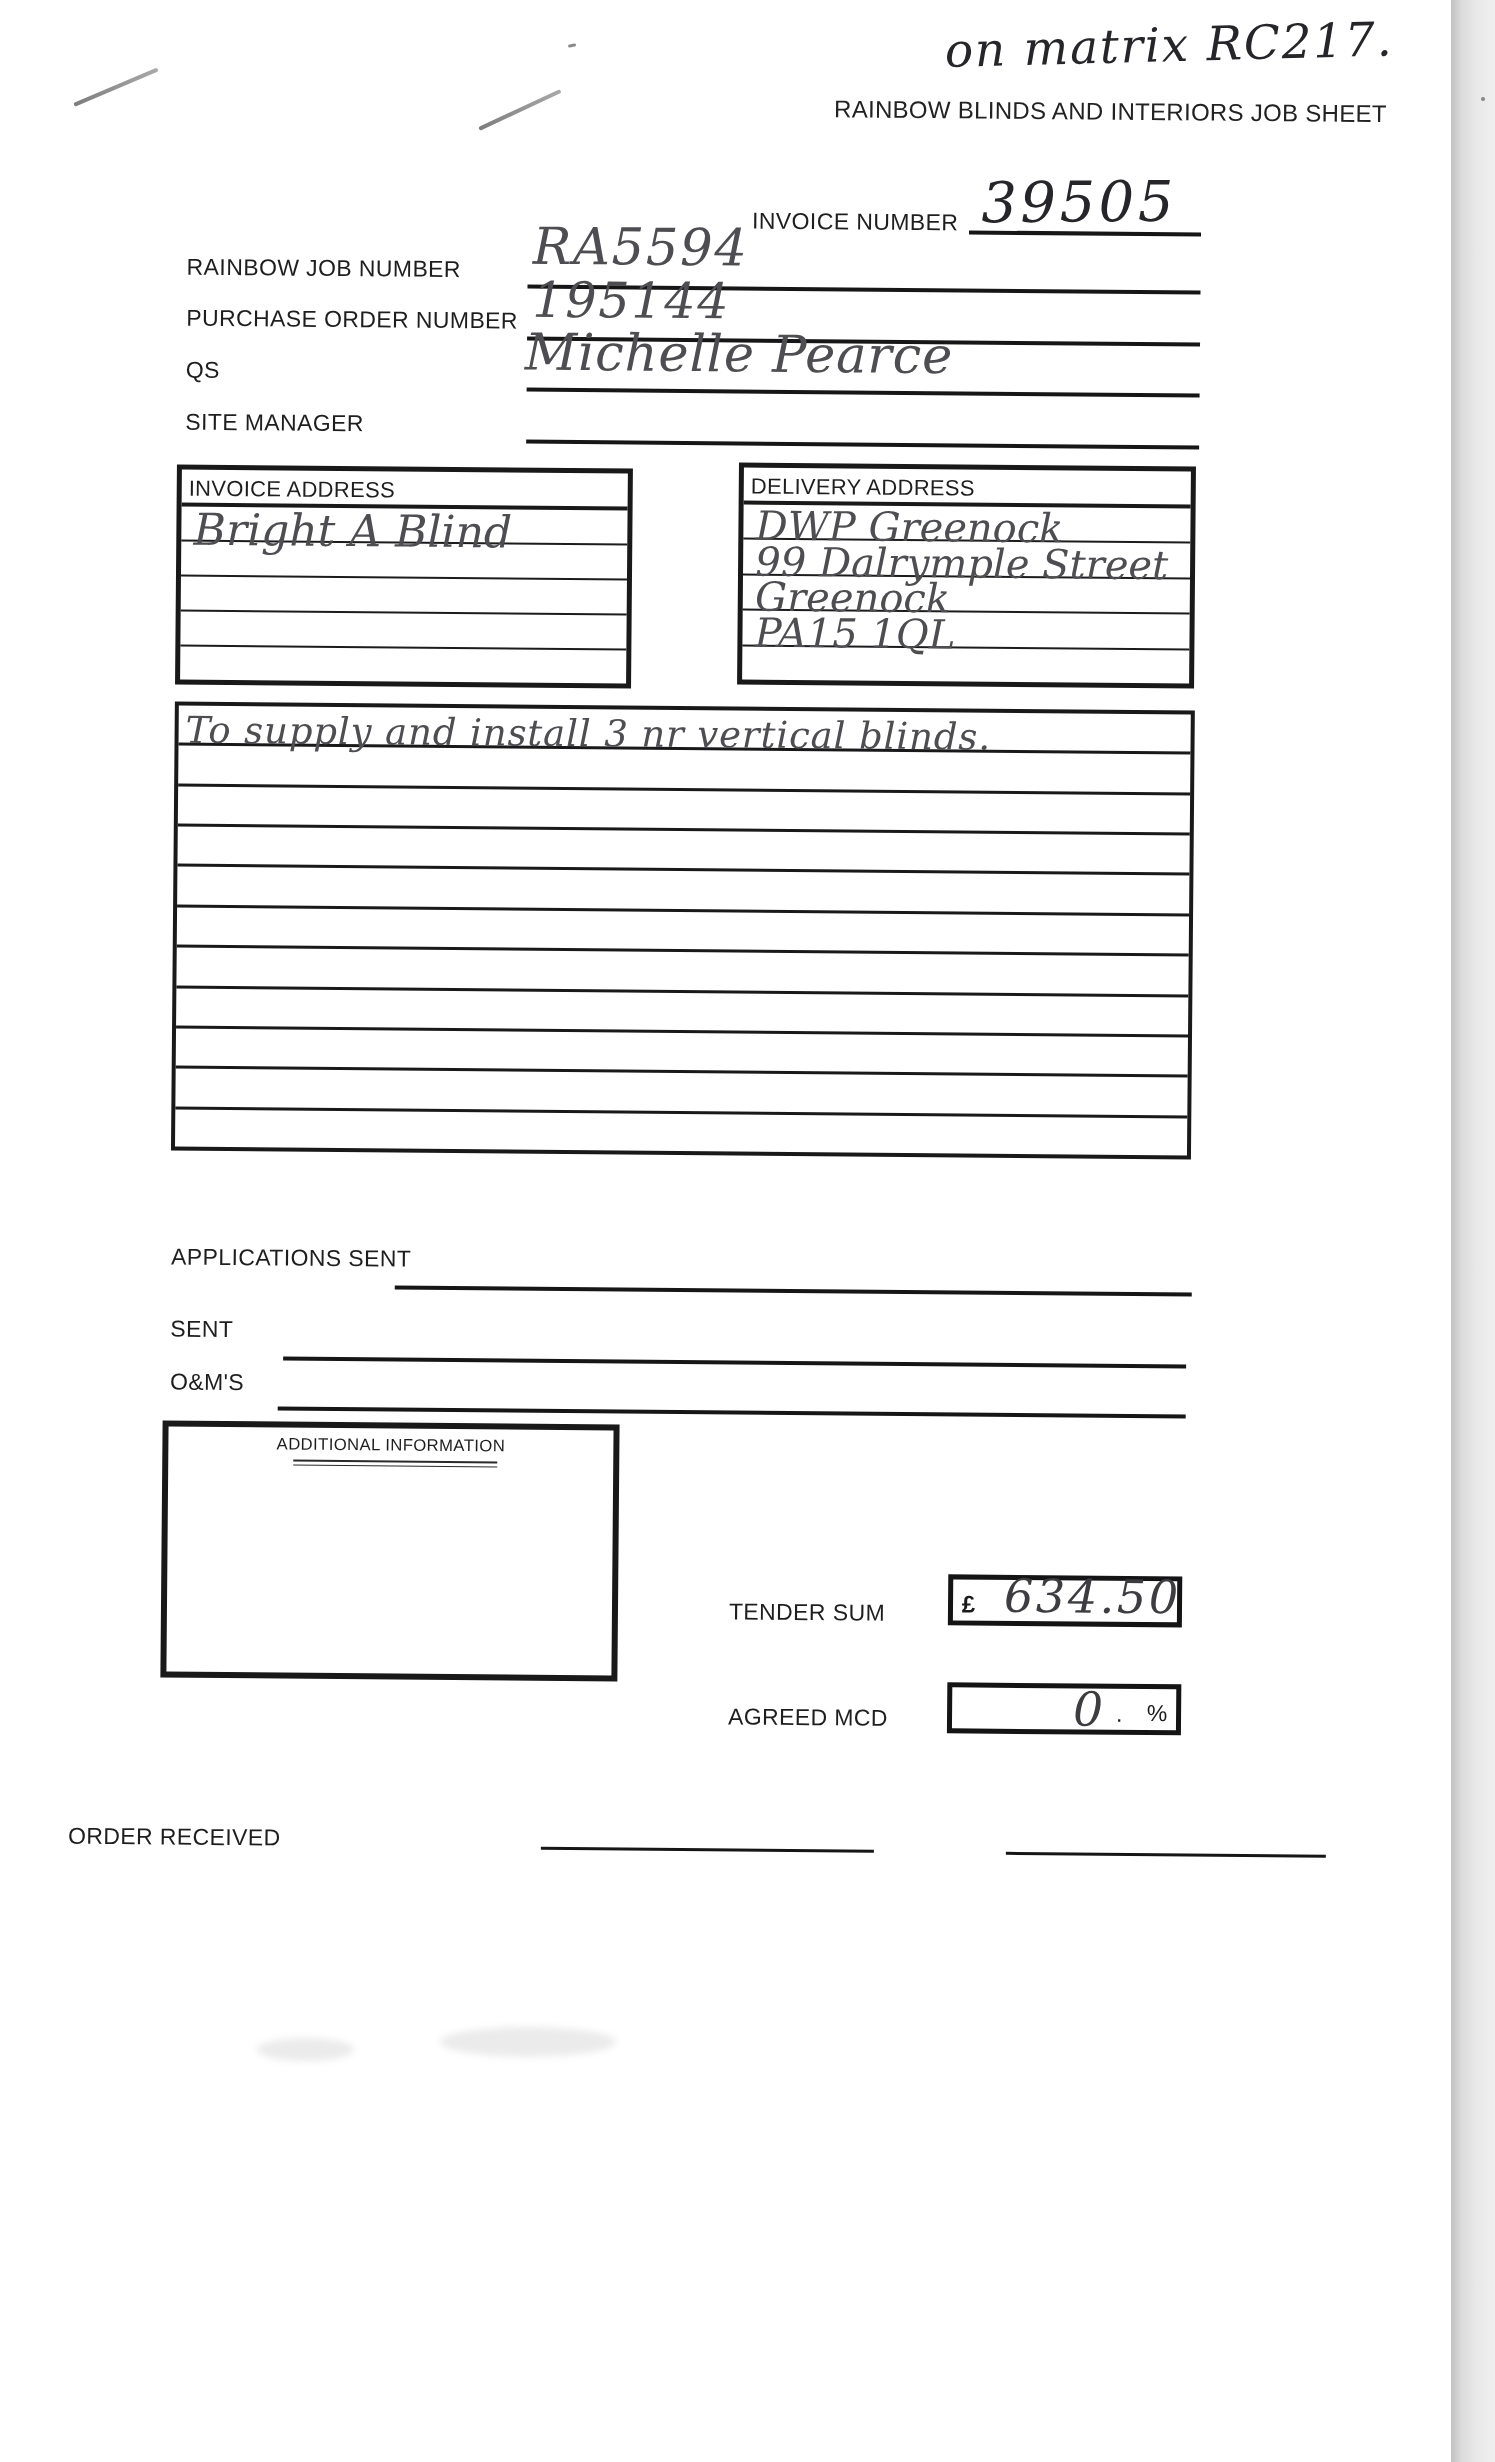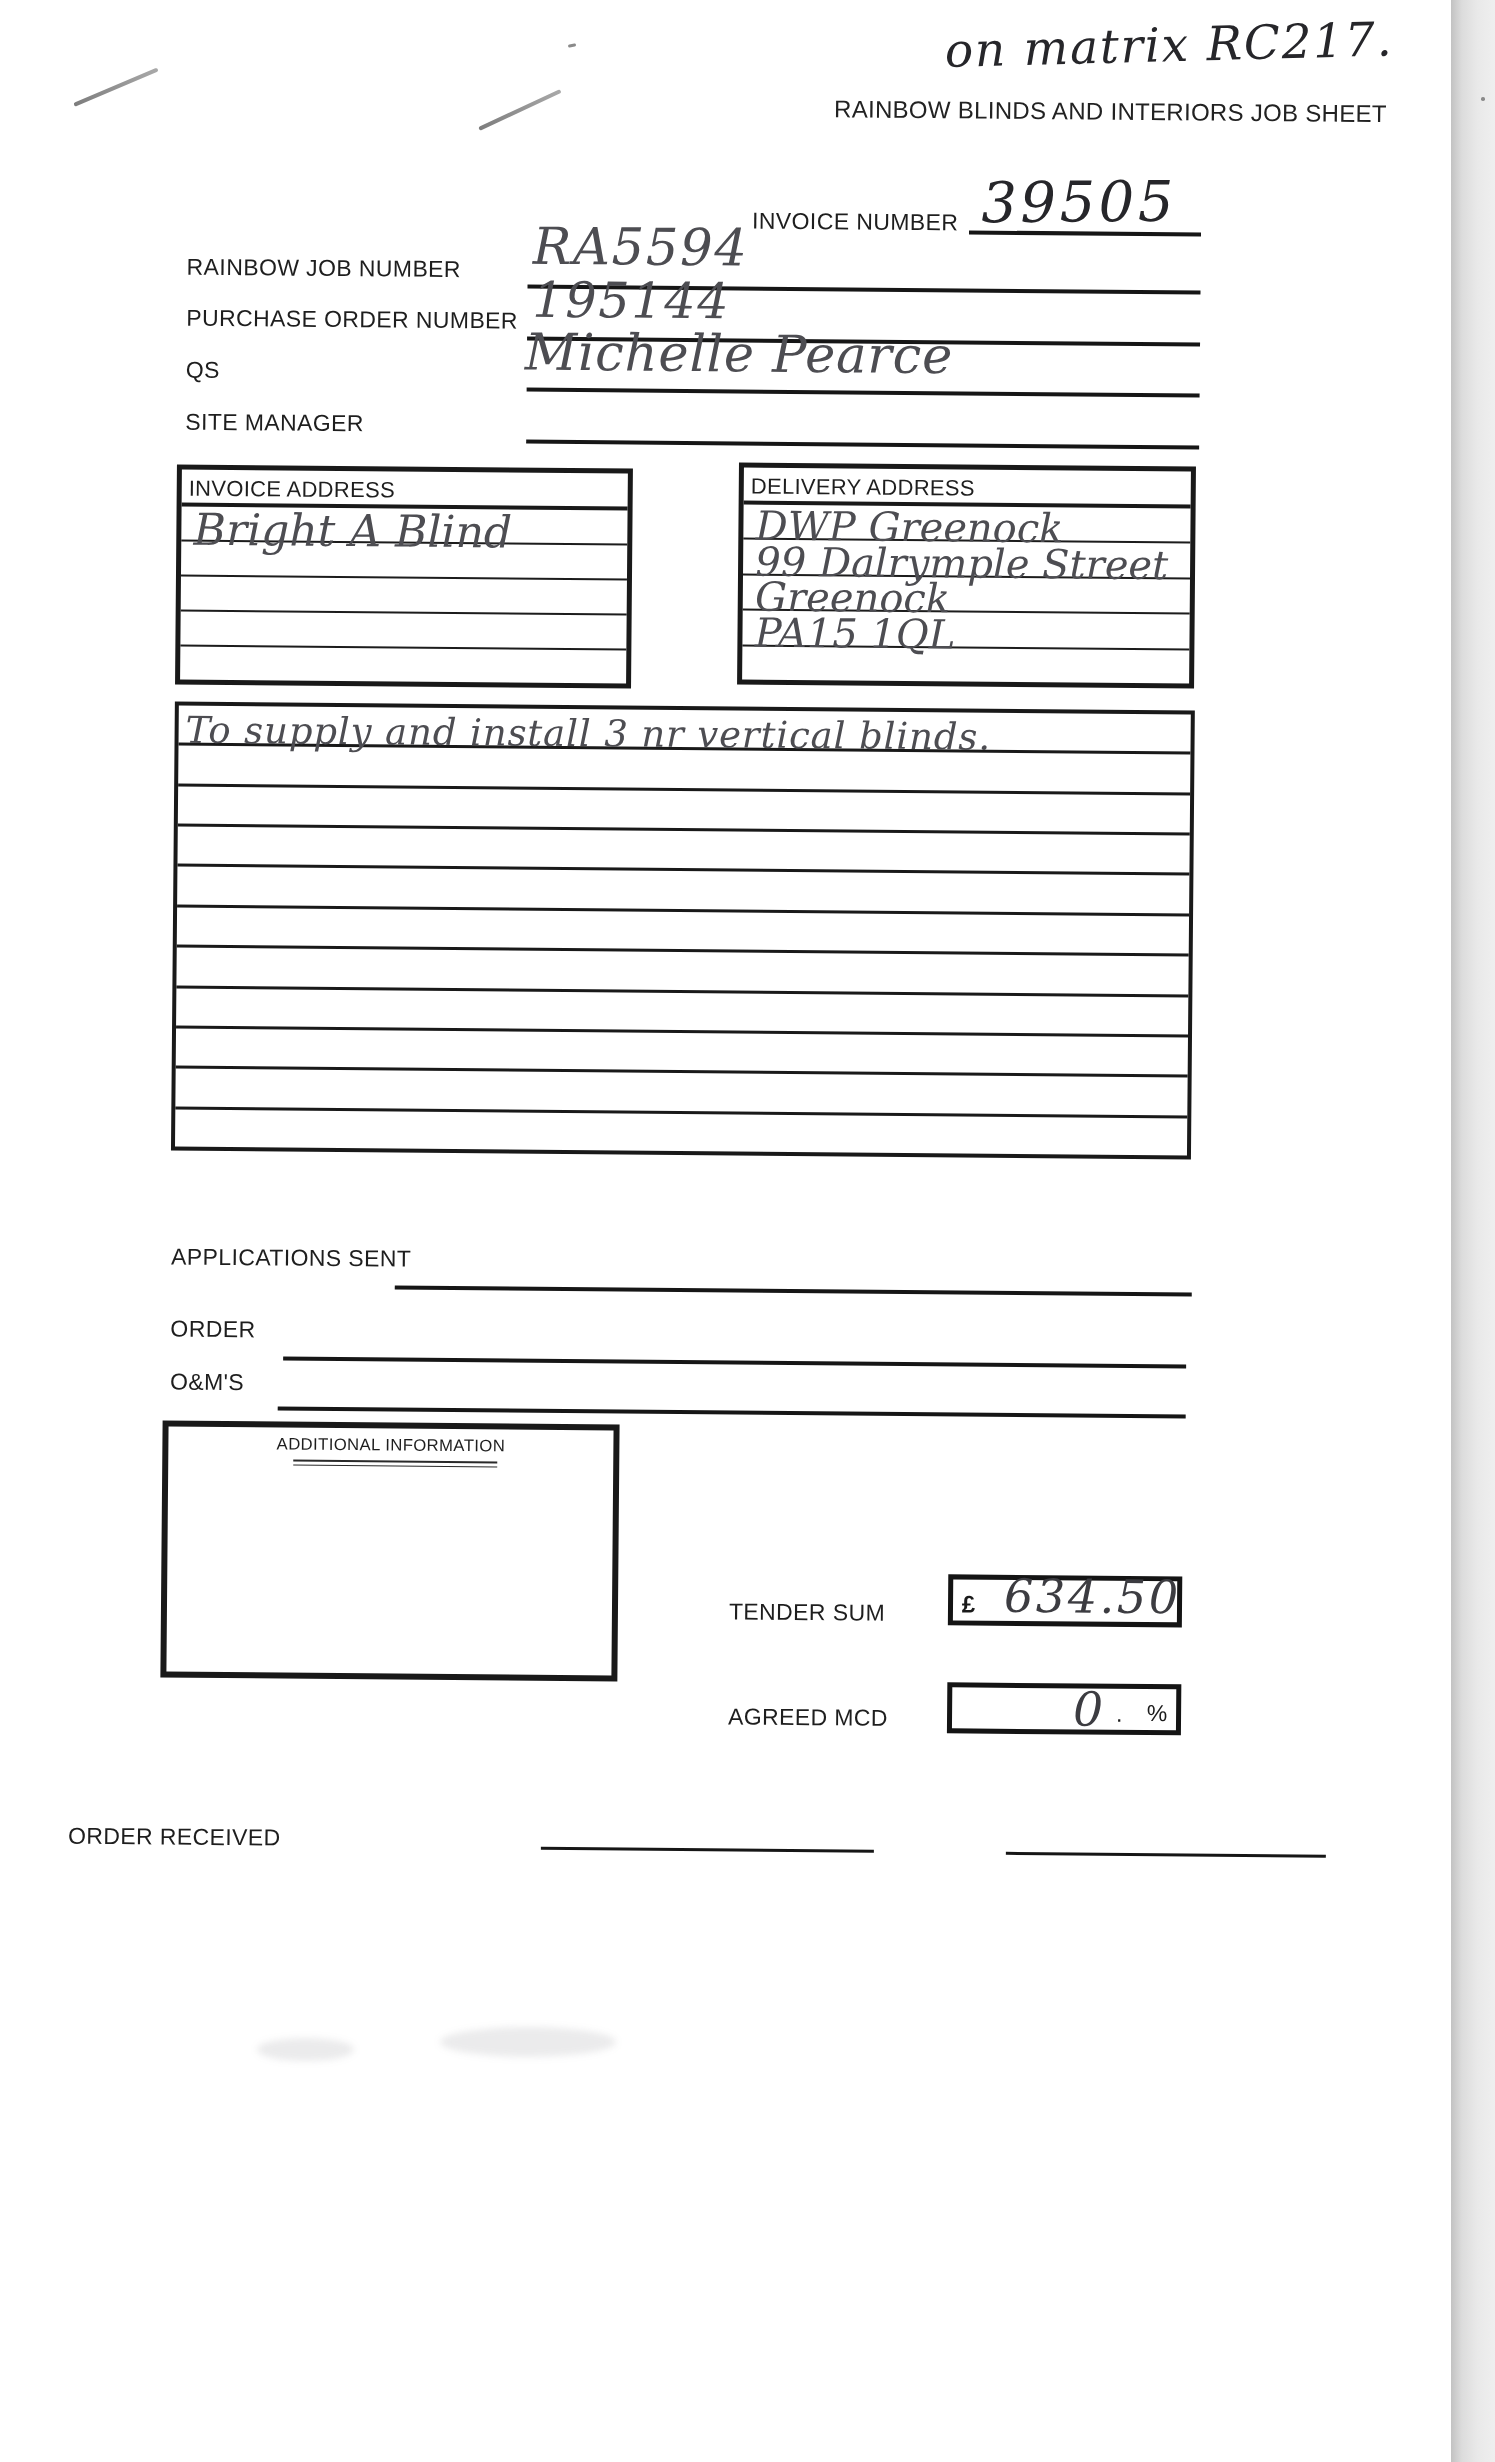--- a/index.html
+++ b/index.html
@@ -164,21 +164,21 @@
       </div>
       <div class="desc-row last">
         <span class="hw desc-hw"></span>
       </div>
     </div>
   </div>
 
   <div class="label" style="left:182px;top:1242px;">APPLICATIONS SENT</div>
   <div class="rule" style="left:406px;top:1282px;width:797px;height:3.5px;"></div>
 
-  <div class="label" style="left:182px;top:1314px;">ORDER</div>
+  <div class="label" style="left:182px;top:1314px;">SENT</div>
   <div class="rule" style="left:295px;top:1354px;width:903px;height:3.5px;"></div>
 
   <div class="label" style="left:182px;top:1367px;">O&amp;M'S</div>
   <div class="rule" style="left:290px;top:1404px;width:908px;height:3.5px;"></div>
 
   <div class="box" style="left:175px;top:1419px;width:457px;height:257px;border-width:6.2px;">
     <div class="addinfo-header">ADDITIONAL INFORMATION</div>
     <div class="dbl-underline"></div>
     <div class="hw" style="left:14px;top:53px;font-size:30px;position:absolute;"></div>
   </div>

